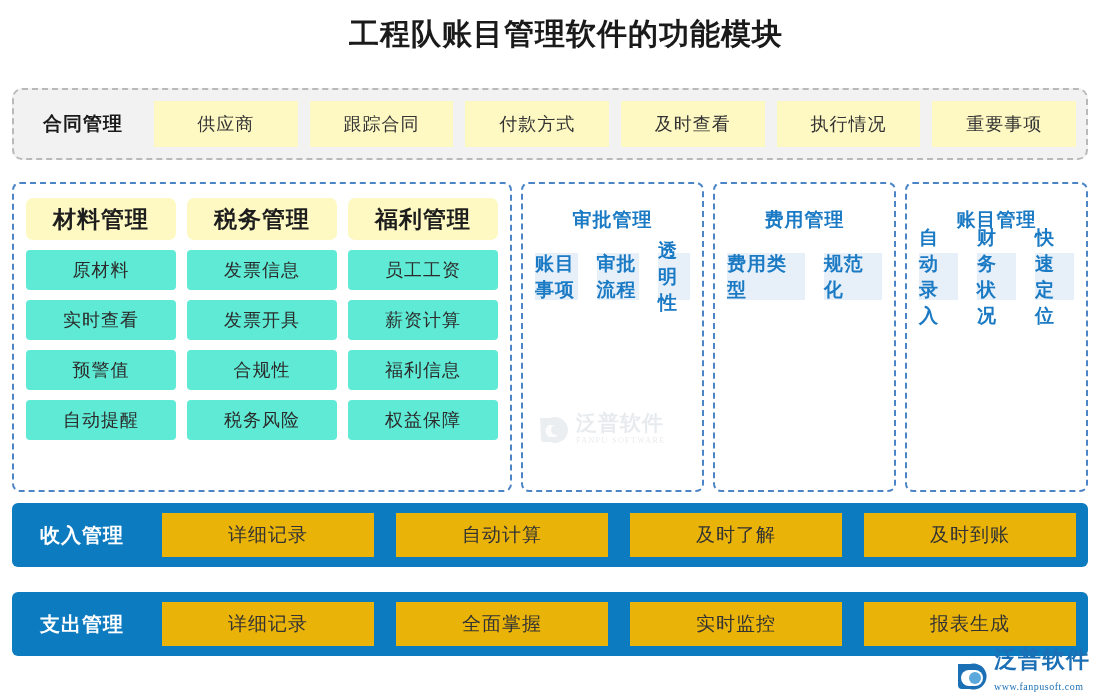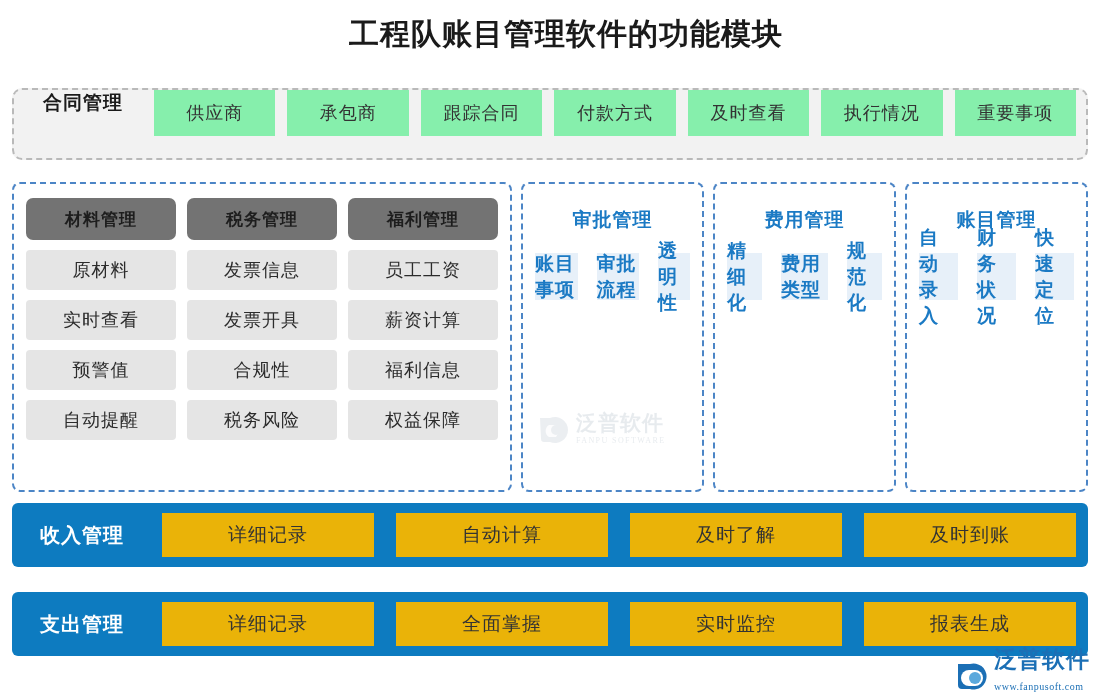--- a/index.html
+++ b/index.html
@@ -24,34 +24,34 @@
     color:#1a1a1a;
   }
 
   
   .contract-band{
     position:absolute;left:12px;top:88px;width:1076px;height:72px;
     box-sizing:border-box;
     background:#f2f2f2;
     border:2px dashed #b9b9b9;
     border-radius:10px;
-    display:flex;
+    display:flex;align-items:center;
     padding:0 10px;
     gap:12px;
   }
   .contract-head{
     flex:0 0 118px;
     text-align:center;
     font-size:19px;font-weight:bold;color:#1a1a1a;
     letter-spacing:1px;
   }
   .contract-chip{
     flex:1 1 0;
     height:46px;
-    background:#86efac;
+    background:#fef9c3;
     display:flex;align-items:center;justify-content:center;
     font-size:18px;
     color:#333;
     letter-spacing:1px;
   }
 
   
   .mid{
     position:absolute;left:12px;top:182px;width:1076px;height:310px;
     display:flex;
@@ -66,29 +66,29 @@
     padding:14px 12px 12px 12px;
   }
   .panel-left{flex:0 0 500px;}
   .panel-narrow{flex:1 1 0;}
 
   .cols{display:flex;gap:11px;height:100%;}
   .col{flex:1 1 0;display:flex;flex-direction:column;gap:10px;}
 
   .col-head{
     height:42px;
-    background:#737373;
+    background:#fef9c3;
     border-radius:7px;
     display:flex;align-items:center;justify-content:center;
-    font-size:17px;font-weight:bold;color:#1d1d1d;
+    font-size:23px;font-weight:bold;color:#1d1d1d;
     letter-spacing:1px;
   }
   .col-item{
     height:40px;
-    background:#e5e5e5;
+    background:#5eead4;
     border-radius:4px;
     display:flex;align-items:center;justify-content:center;
     font-size:18px;color:#2b2b2b;
     letter-spacing:1px;
   }
 
   
   .blue-head{
     height:44px;
     display:flex;align-items:center;justify-content:center;
@@ -159,21 +159,20 @@
 </head>
 <body>
 
 <div class="page">
 
   <div class="title">工程队账目管理软件的功能模块</div>
 
   <div class="contract-band">
     <div class="contract-head">合同管理</div>
     <div class="contract-chip">供应商</div>
-    <div class="contract-chip">承包商</div>
     <div class="contract-chip">跟踪合同</div>
     <div class="contract-chip">付款方式</div>
     <div class="contract-chip">及时查看</div>
     <div class="contract-chip">执行情况</div>
     <div class="contract-chip">重要事项</div>
   </div>
 
   <div class="mid">
 
     <div class="panel panel-left">
@@ -207,21 +206,20 @@
       <div class="blue-list">
         <div class="blue-item">账目事项</div>
         <div class="blue-item">审批流程</div>
         <div class="blue-item">透明性</div>
       </div>
     </div>
 
     <div class="panel panel-narrow">
       <div class="blue-head">费用管理</div>
       <div class="blue-list">
-        <div class="blue-item">精细化</div>
         <div class="blue-item">费用类型</div>
         <div class="blue-item">规范化</div>
       </div>
     </div>
 
     <div class="panel panel-narrow">
       <div class="blue-head">账目管理</div>
       <div class="blue-list">
         <div class="blue-item">自动录入</div>
         <div class="blue-item">财务状况</div>

